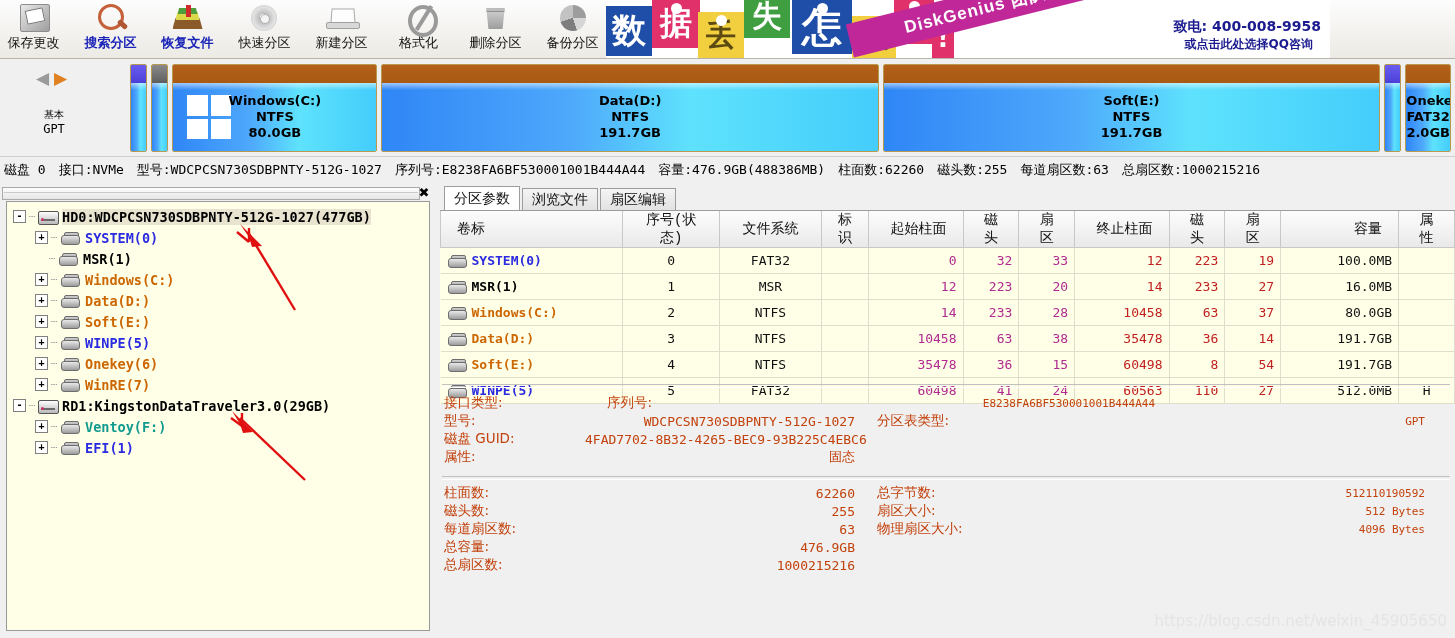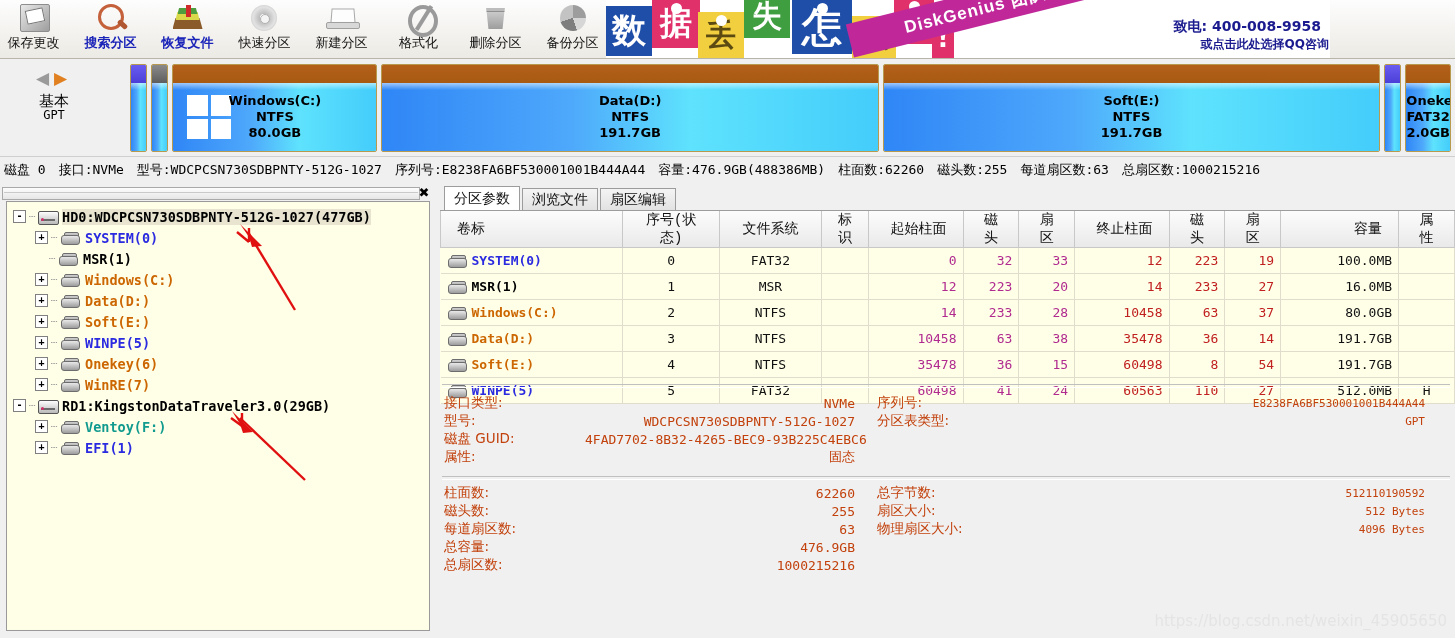--- a/index.html
+++ b/index.html
@@ -73,31 +73,31 @@
   .ad{position:absolute;left:606px;top:0;width:724px;height:58px;background:#fff;overflow:hidden;}
   .ad-tile{position:absolute;font-weight:bold;color:#fff;
     font-family:"DejaVu Sans",sans-serif;display:flex;align-items:center;justify-content:center;}
   .ad-hole{position:absolute;width:11px;height:11px;border-radius:50%;background:#fff;top:3px;left:50%;
     margin-left:-5px;}
   .ad-ribbon{position:absolute;left:239px;top:-16px;width:330px;height:34px;background:#c0289a;
     transform:rotate(-14deg);display:flex;align-items:center;justify-content:center;
     color:#fff;font-weight:bold;font-size:17px;letter-spacing:1px;}
   .ad-phone{position:absolute;left:470px;top:18px;width:245px;text-align:right;color:#1b1b8f;
     font-weight:bold;font-size:14px;font-family:"DejaVu Sans",sans-serif;}
-  .ad-qq{position:absolute;left:478px;top:36px;width:245px;text-align:right;color:#1b1b8f;
+  .ad-qq{position:absolute;left:462px;top:36px;width:245px;text-align:right;color:#1b1b8f;
     font-weight:bold;font-size:12px;font-family:"DejaVu Sans",sans-serif;}
 
   
   .diskbar{position:absolute;left:0;top:59px;width:1455px;height:97px;background:#f0f0f0;
     border-bottom:1px solid #cfcfcf;}
   .nav{position:absolute;left:24px;top:12px;width:60px;text-align:center;}
   .nav .arrows{font-size:17px;letter-spacing:5px;line-height:16px;}
   .nav .a1{color:#9a9a9a;}
   .nav .a2{color:#e08020;}
-  .nav .t1{font-size:15px;font-family:"DejaVu Sans",sans-serif;margin-top:6px;line-height:16px;}
+  .nav .t1{font-size:10px;font-family:"DejaVu Sans",sans-serif;margin-top:20px;line-height:16px;}
   .nav .t2{font-size:12px;font-family:"DejaVu Sans Mono",monospace;line-height:13px;}
 
   .parts{position:absolute;left:130px;top:5px;right:0;height:88px;display:flex;align-items:stretch;}
   .part{position:relative;margin-right:4px;border:1px solid #b79a4e;box-sizing:border-box;
     display:flex;flex-direction:column;overflow:hidden;border-radius:2px;}
   .part .cap{height:18px;background:linear-gradient(#b4601a,#a85a12);flex:0 0 18px;}
   .part .body{flex:1;position:relative;
     background:linear-gradient(90deg,#2f86f6 0%,#4ea8fb 38%,#5ee2fd 62%,#44cdfb 100%);}
   .part .body:before{content:"";position:absolute;left:0;right:0;top:0;height:7px;
     background:linear-gradient(rgba(255,255,255,.55),rgba(255,255,255,0));}
@@ -640,21 +640,20 @@
             <td class="num-mid">H</td>
           </tr>
         </tbody>
     </table>
 
     <div class="sep" style="top:200px"></div>
     <div class="detail" style="top:210px">
       <div id="detTop">
           <div class="drow">
             <span class="dlabel">接口类型:</span>
-            <span class="dval">NVMe</span>
             <span class="dlabel2">序列号:</span>
             <span class="dval2">E8238FA6BF530001001B444A44</span>
           </div>
           <div class="drow">
             <span class="dlabel">型号:</span>
             <span class="dval">WDCPCSN730SDBPNTY-512G-1027</span>
             <span class="dlabel2">分区表类型:</span>
             <span class="dval2">GPT</span>
           </div>
           <div class="drow">

